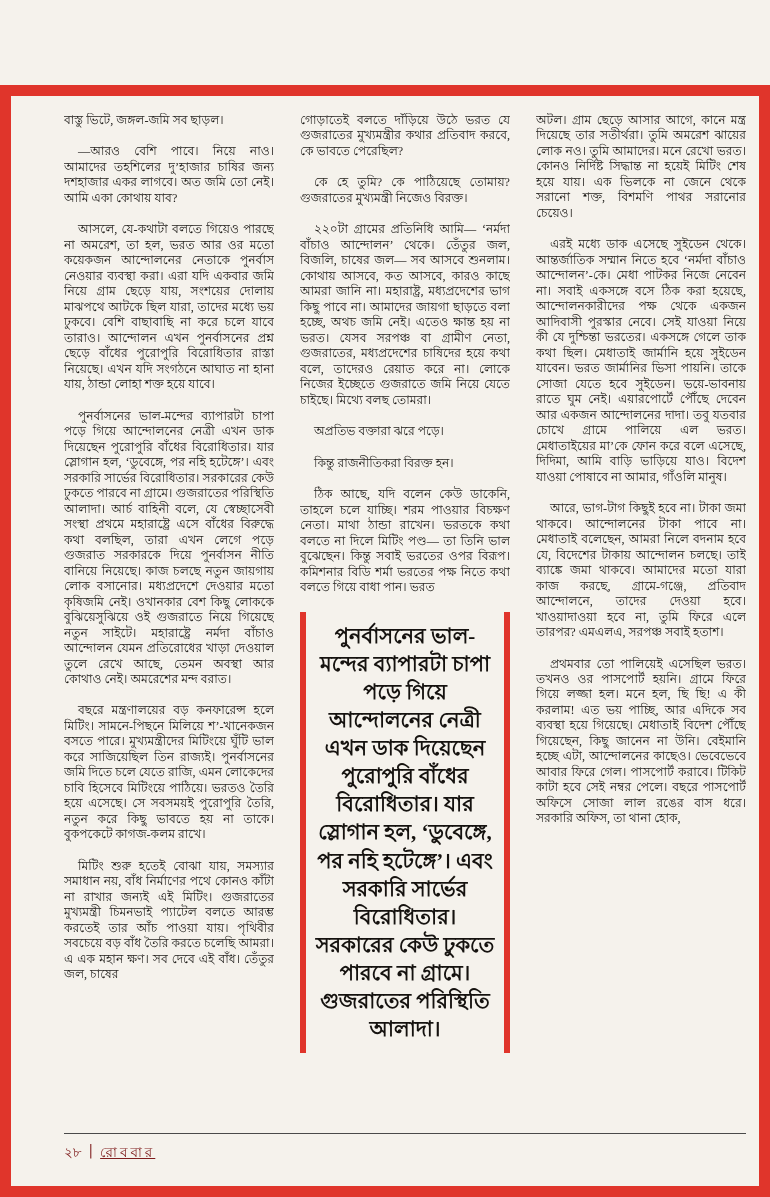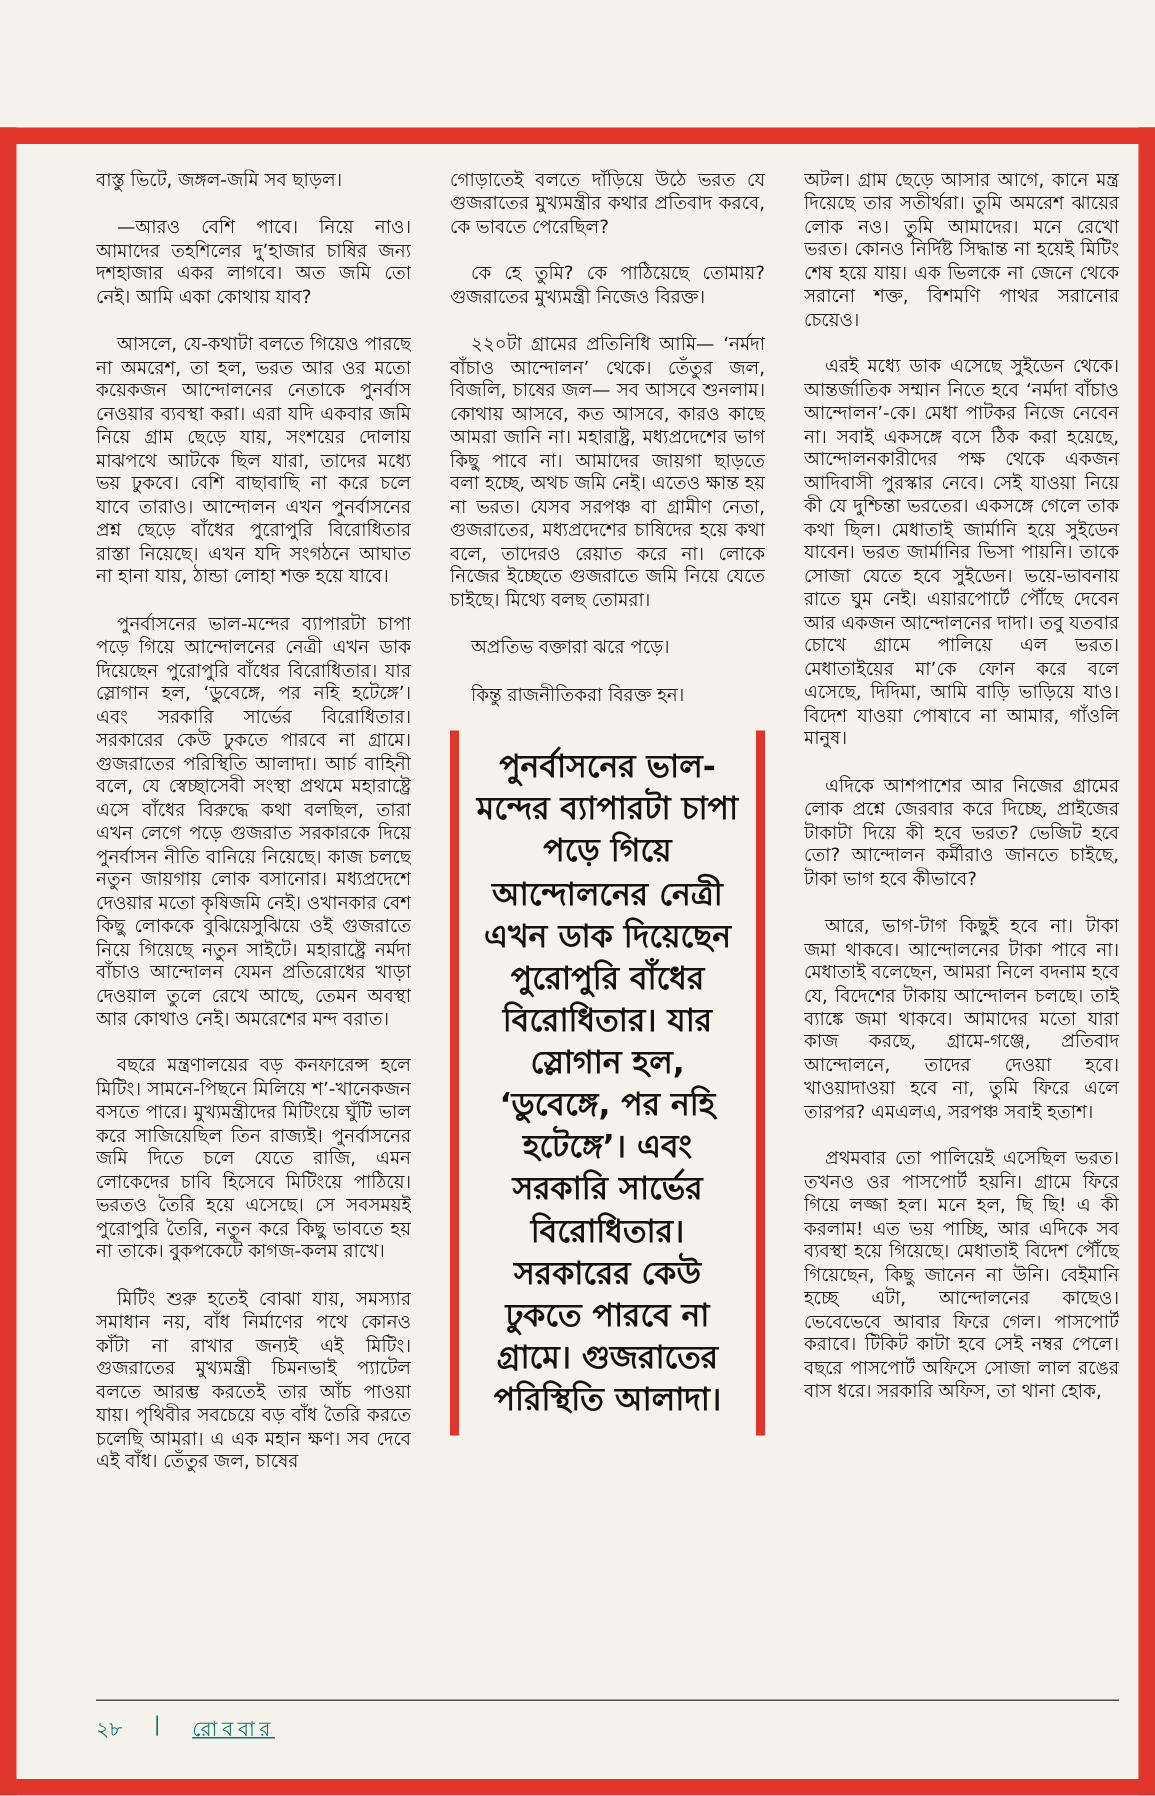--- a/index.html
+++ b/index.html
@@ -30,20 +30,21 @@
     overflow: hidden;
   }
   .col {
     width: 210px;
     flex: none;
     font-size: 12.2px;
     line-height: 1.27;
     text-align: justify;
     color: #1d1b18;
     overflow: hidden;
+    font-family: Liberation Serif, serif;
   }
   .col p { margin: 0; }
   .col p + p { text-indent: 14px; margin-top: 16px; }
 
   .pullquote {
     display: flex;
     align-items: stretch;
     margin-top: 16px;
     min-height: 395px;
   }
@@ -65,23 +66,23 @@
     top: 1133px;
     width: 682px;
     height: 1px;
     background: #4a4a4a;
   }
   .footer-text {
     position: absolute;
     left: 64px;
     top: 1142px;
     font-size: 13.5px;
-    color: #0f766e;
+    color: #7f1d1d;
     display: flex;
-    gap: 21px;
+    gap: 7px;
     align-items: flex-start;
   }
   .footer-text .mag-name { letter-spacing: 3px; text-decoration: underline; }
 </style>
 </head>
 <body>
 
 <div class="page">
 
   <div class="bar bar-top"></div>
@@ -100,32 +101,32 @@
         <p>মিটিং শুরু হতেই বোঝা যায়, সমস্যার সমাধান নয়, বাঁধ নির্মাণের পথে কোনও কাঁটা না রাখার জন্যই এই মিটিং। গুজরাতের মুখ্যমন্ত্রী চিমনভাই প্যাটেল বলতে আরম্ভ করতেই তার আঁচ পাওয়া যায়। পৃথিবীর সবচেয়ে বড় বাঁধ তৈরি করতে চলেছি আমরা। এ এক মহান ক্ষণ। সব দেবে এই বাঁধ। তেঁতুর জল, চাষের</p>
       </div>
 
     <div class="col">
       <div>
           <p>গোড়াতেই বলতে দাঁড়িয়ে উঠে ভরত যে গুজরাতের মুখ্যমন্ত্রীর কথার প্রতিবাদ করবে, কে ভাবতে পেরেছিল?</p>
           <p>কে হে তুমি? কে পাঠিয়েছে তোমায়? গুজরাতের মুখ্যমন্ত্রী নিজেও বিরক্ত।</p>
           <p>২২০টা গ্রামের প্রতিনিধি আমি— ‘নর্মদা বাঁচাও আন্দোলন’ থেকে। তেঁতুর জল, বিজলি, চাষের জল— সব আসবে শুনলাম। কোথায় আসবে, কত আসবে, কারও কাছে আমরা জানি না। মহারাষ্ট্র, মধ্যপ্রদেশের ভাগ কিছু পাবে না। আমাদের জায়গা ছাড়তে বলা হচ্ছে, অথচ জমি নেই। এতেও ক্ষান্ত হয় না ভরত। যেসব সরপঞ্চ বা গ্রামীণ নেতা, গুজরাতের, মধ্যপ্রদেশের চাষিদের হয়ে কথা বলে, তাদেরও রেয়াত করে না। লোকে নিজের ইচ্ছেতে গুজরাতে জমি নিয়ে যেতে চাইছে। মিথ্যে বলছ তোমরা।</p>
           <p>অপ্রতিভ বক্তারা ঝরে পড়ে।</p>
           <p>কিন্তু রাজনীতিকরা বিরক্ত হন।</p>
+          <p>ঠিক আছে, যদি বলেন কেউ ডাকেনি, তাহলে চলে যাচ্ছি। শরম পাওয়ার বিচক্ষণ নেতা। মাথা ঠান্ডা রাখেন। ভরতকে কথা বলতে না দিলে মিটিং পণ্ড— তা তিনি ভাল বুঝেছেন। কিন্তু সবাই ভরতের ওপর বিরূপ। কমিশনার বিডি শর্মা ভরতের পক্ষ নিতে কথা বলতে গিয়ে বাধা পান। ভরত</p>
         </div>
       <div class="pullquote">
         <div class="pq-bar"></div>
         <div class="pq-text">পুনর্বাসনের ভাল-মন্দের ব্যাপারটা চাপা পড়ে গিয়ে আন্দোলনের নেত্রী এখন ডাক দিয়েছেন পুরোপুরি বাঁধের বিরোধিতার। যার স্লোগান হল, ‘ডুবেঙ্গে, পর নহি হটেঙ্গে’। এবং সরকারি সার্ভের বিরোধিতার। সরকারের কেউ ঢুকতে পারবে না গ্রামে। গুজরাতের পরিস্থিতি আলাদা।</div>
         <div class="pq-bar"></div>
       </div>
     </div>
 
     <div class="col">
         <p>অটল। গ্রাম ছেড়ে আসার আগে, কানে মন্ত্র দিয়েছে তার সতীর্থরা। তুমি অমরেশ ঝায়ের লোক নও। তুমি আমাদের। মনে রেখো ভরত। কোনও নির্দিষ্ট সিদ্ধান্ত না হয়েই মিটিং শেষ হয়ে যায়। এক ভিলকে না জেনে থেকে সরানো শক্ত, বিশমণি পাথর সরানোর চেয়েও।</p>
         <p>এরই মধ্যে ডাক এসেছে সুইডেন থেকে। আন্তর্জাতিক সম্মান নিতে হবে ‘নর্মদা বাঁচাও আন্দোলন’-কে। মেধা পাটকর নিজে নেবেন না। সবাই একসঙ্গে বসে ঠিক করা হয়েছে, আন্দোলনকারীদের পক্ষ থেকে একজন আদিবাসী পুরস্কার নেবে। সেই যাওয়া নিয়ে কী যে দুশ্চিন্তা ভরতের। একসঙ্গে গেলে তাক কথা ছিল। মেধাতাই জার্মানি হয়ে সুইডেন যাবেন। ভরত জার্মানির ভিসা পায়নি। তাকে সোজা যেতে হবে সুইডেন। ভয়ে-ভাবনায় রাতে ঘুম নেই। এয়ারপোর্টে পৌঁছে দেবেন আর একজন আন্দোলনের দাদা। তবু যতবার চোখে গ্রামে পালিয়ে এল ভরত। মেধাতাইয়ের মা’কে ফোন করে বলে এসেছে, দিদিমা, আমি বাড়ি ভাড়িয়ে যাও। বিদেশ যাওয়া পোষাবে না আমার, গাঁওলি মানুষ।</p>
-        <p>এদিকে আশপাশের আর নিজের গ্রামের লোক প্রশ্নে জেরবার করে দিচ্ছে, প্রাইজের টাকাটা দিয়ে কী হবে ভরত? ভেজিট হবে তো? আন্দোলন কর্মীরাও জানতে চাইছে, টাকা ভাগ হবে কীভাবে?</p>
         <p>আরে, ভাগ-টাগ কিছুই হবে না। টাকা জমা থাকবে। আন্দোলনের টাকা পাবে না। মেধাতাই বলেছেন, আমরা নিলে বদনাম হবে যে, বিদেশের টাকায় আন্দোলন চলছে। তাই ব্যাঙ্কে জমা থাকবে। আমাদের মতো যারা কাজ করছে, গ্রামে-গঞ্জে, প্রতিবাদ আন্দোলনে, তাদের দেওয়া হবে। খাওয়াদাওয়া হবে না, তুমি ফিরে এলে তারপর? এমএলএ, সরপঞ্চ সবাই হতাশ।</p>
         <p>প্রথমবার তো পালিয়েই এসেছিল ভরত। তখনও ওর পাসপোর্ট হয়নি। গ্রামে ফিরে গিয়ে লজ্জা হল। মনে হল, ছি ছি! এ কী করলাম! এত ভয় পাচ্ছি, আর এদিকে সব ব্যবস্থা হয়ে গিয়েছে। মেধাতাই বিদেশ পৌঁছে গিয়েছেন, কিছু জানেন না উনি। বেইমানি হচ্ছে এটা, আন্দোলনের কাছেও। ভেবেভেবে আবার ফিরে গেল। পাসপোর্ট করাবে। টিকিট কাটা হবে সেই নম্বর পেলে। বছরে পাসপোর্ট অফিসে সোজা লাল রঙের বাস ধরে। সরকারি অফিস, তা থানা হোক,</p>
       </div>
 
   </div>
 
   <div class="footer-rule"></div>
   <div class="footer-text">
     <span>২৮</span>
     <span>|</span>

